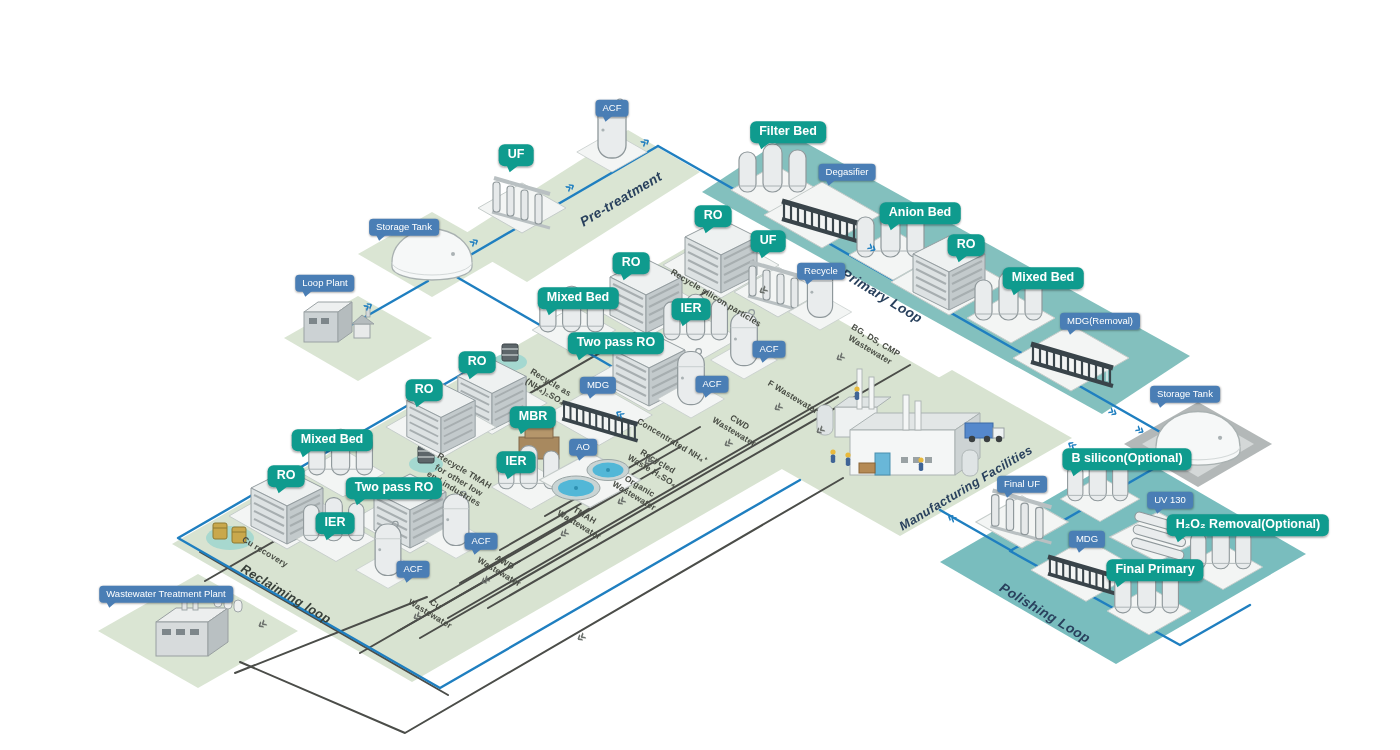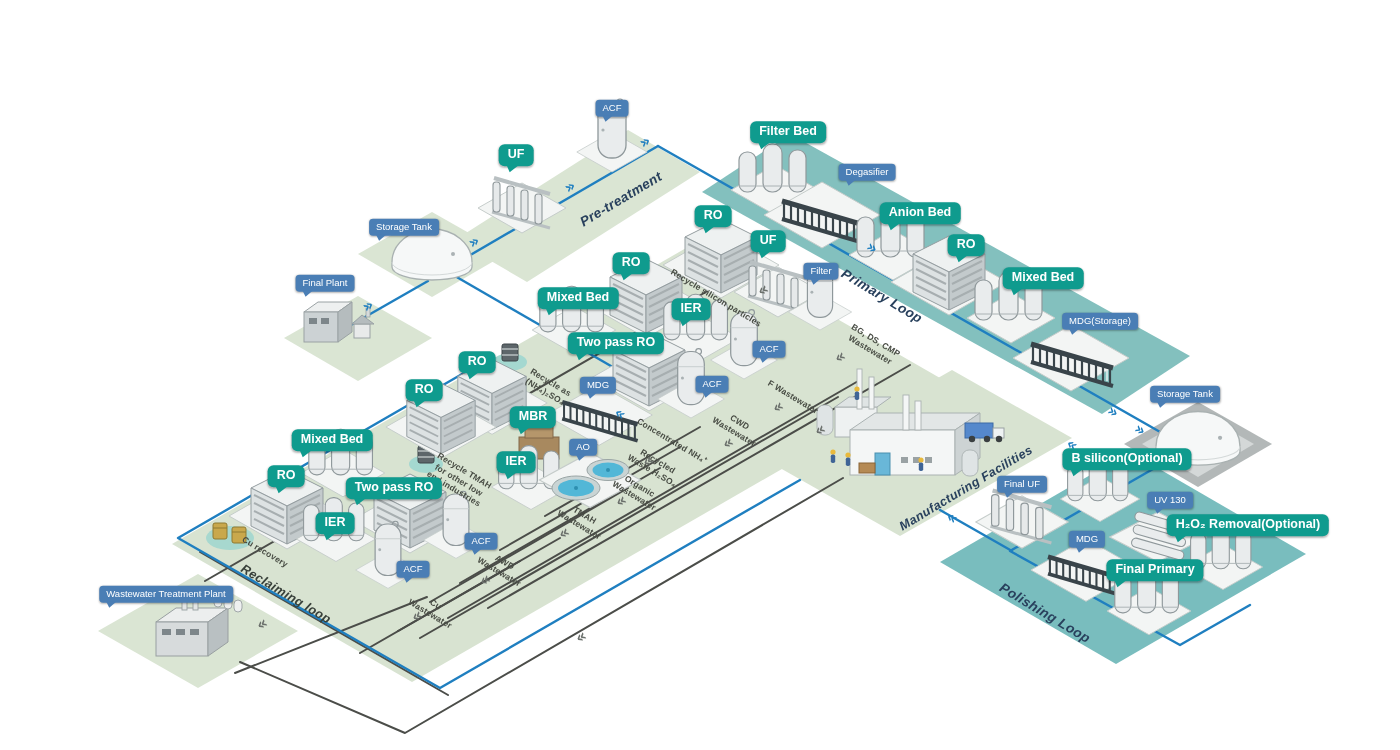--- a/index.html
+++ b/index.html
@@ -471,24 +471,24 @@
 <div class="tag teal" style="left:516px;top:462px"><span>IER</span></div>
 <div class="tag teal" style="left:286px;top:476px"><span>RO</span></div>
 <div class="tag teal" style="left:394px;top:488px"><span>Two pass RO</span></div>
 <div class="tag teal" style="left:335px;top:523px"><span>IER</span></div>
 <div class="tag teal" style="left:1127px;top:459px"><span>B silicon(Optional)</span></div>
 <div class="tag teal" style="left:1248px;top:525px"><span>H₂O₂ Removal(Optional)</span></div>
 <div class="tag teal" style="left:1155px;top:570px"><span>Final Primary</span></div>
 
 <div class="tag blue" style="left:612px;top:108px"><span>ACF</span></div>
 <div class="tag blue" style="left:404px;top:227px"><span>Storage Tank</span></div>
-<div class="tag blue" style="left:325px;top:283px"><span>Final Plant</span></div>
-<div class="tag blue" style="left:867px;top:172px"><span>Degasifier</span></div>
-<div class="tag blue" style="left:821px;top:271px"><span>Filter</span></div>
-<div class="tag blue" style="left:1100px;top:321px"><span>MDG(Storage)</span></div>
+<div class="tag blue" style="left:325px;top:283px"><span>Loop Plant</span></div>
+<div class="tag blue" style="left:847px;top:172px"><span>Degasifier</span></div>
+<div class="tag blue" style="left:821px;top:271px"><span>Recycle</span></div>
+<div class="tag blue" style="left:1100px;top:321px"><span>MDG(Removal)</span></div>
 <div class="tag blue" style="left:769px;top:349px"><span>ACF</span></div>
 <div class="tag blue" style="left:712px;top:384px"><span>ACF</span></div>
 <div class="tag blue" style="left:598px;top:385px"><span>MDG</span></div>
 <div class="tag blue" style="left:583px;top:447px"><span>AO</span></div>
 <div class="tag blue" style="left:481px;top:541px"><span>ACF</span></div>
 <div class="tag blue" style="left:413px;top:569px"><span>ACF</span></div>
 <div class="tag blue" style="left:166px;top:594px"><span>Wastewater Treatment Plant</span></div>
 <div class="tag blue" style="left:1022px;top:484px"><span>Final UF</span></div>
 <div class="tag blue" style="left:1087px;top:539px"><span>MDG</span></div>
 <div class="tag blue" style="left:1170px;top:500px"><span>UV 130</span></div>

